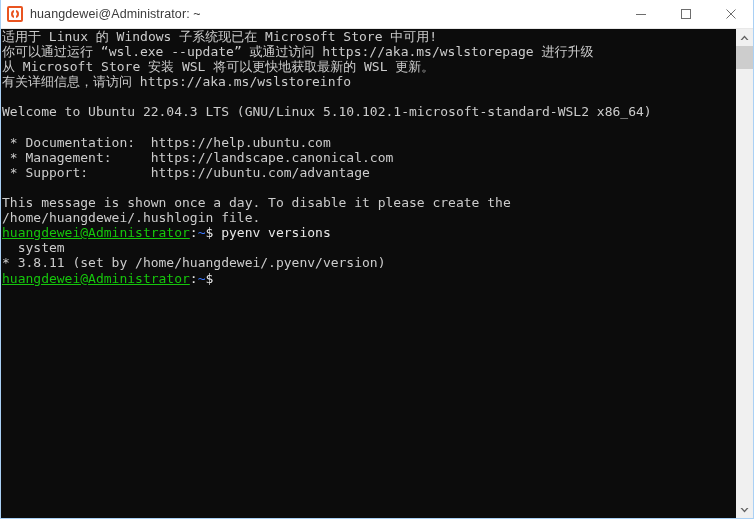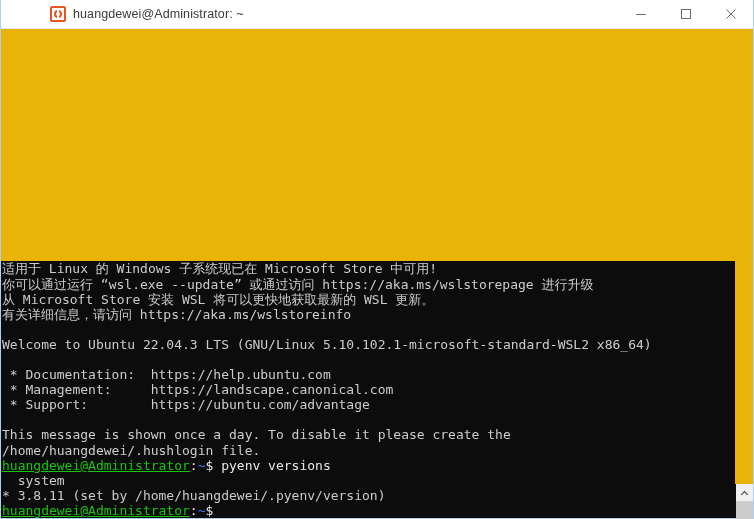--- a/index.html
+++ b/index.html
@@ -29,21 +29,20 @@
 
   
   #titlebar {
     height: 28px;
     min-height: 28px;
     background: #ffffff;
     display: flex;
     align-items: center;
     position: relative;
     border-bottom: 1px solid #e8e8e8;
-    padding-left: 43px;
   }
   #title-left {
     display: flex;
     align-items: center;
     padding-left: 6px;
     gap: 7px;
     flex: 1;
     min-width: 0;
   }
   #app-icon {
@@ -100,22 +99,21 @@
     background: transparent;
   }
   .wctl svg { display: block; }
   .wctl-line { stroke: #6d6d6d; stroke-width: 1; fill: none; }
 
   
   #client {
     flex: 1;
     display: flex;
     min-height: 0;
-    background: #eab308;
-    align-items: flex-end;
+    background: #15803d;
   }
 
   #terminal {
     flex: 1;
     background: #0c0c0c;
     overflow: hidden;
     padding: 0 0 0 1px;
     font-family: "DejaVu Sans Mono", "Liberation Mono", monospace;
     font-size: 13px;
     line-height: 15.1px;

